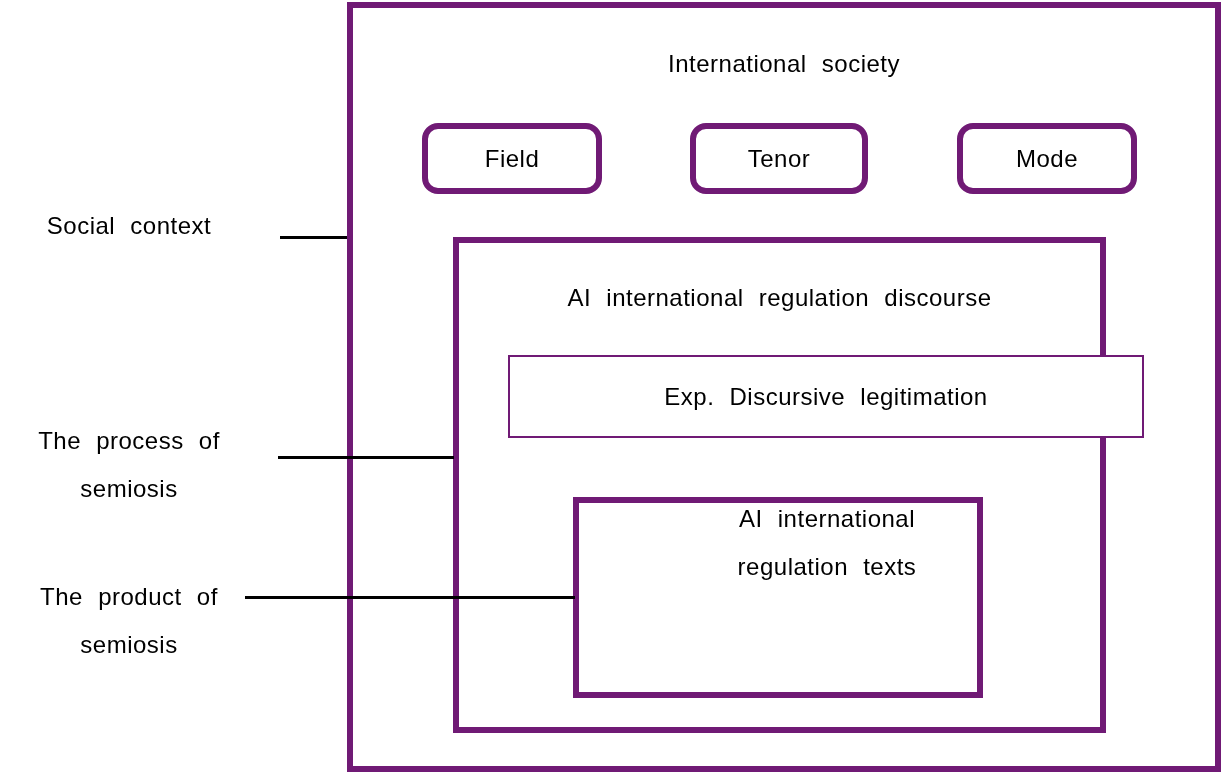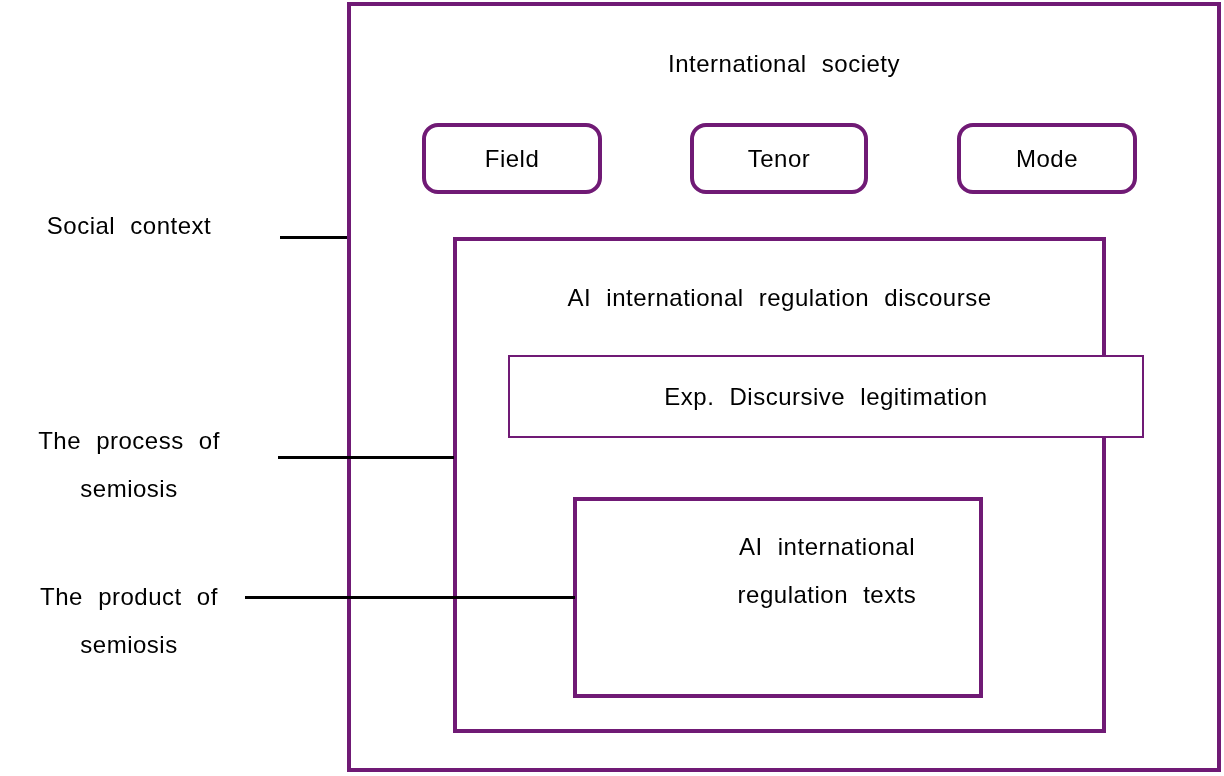--- a/index.html
+++ b/index.html
@@ -11,21 +11,21 @@
     background: #ffffff;
     font-family: "Liberation Sans", sans-serif;
     font-size: 24px;
     color: #000000;
     letter-spacing: 0.5px;
     word-spacing: 8px;
     overflow: hidden;
   }
   .box {
     position: absolute;
-    border: 4px solid #701a75;
+    border: 6px solid #701a75;
     background: #ffffff;
   }
   .flexc {
     display: flex;
     align-items: center;
     justify-content: center;
   }
   .rounded { border-radius: 16px; }
   .txt {
     position: absolute;
@@ -48,21 +48,21 @@
   .tenor-box       { left: 690px; top: 123px; width: 178px; height: 71px; justify-content: center; }
   .mode-box        { left: 957px; top: 123px; width: 180px; height: 71px; }
 
   
   .discourse-box   { left: 453px; top: 237px; width: 653px; height: 496px; }
   .discourse-title { left: 453px; top: 274px; width: 653px; }
   .exp-box         { left: 508px; top: 355px; width: 636px; height: 83px; border-width: 2px; }
 
   
   .texts-box       { left: 573px; top: 497px; width: 410px; height: 201px; }
-  .texts-title     { left: 573px; top: 523px; width: 472px; line-height: 48px; padding-left: 36px; }
+  .texts-title     { left: 573px; top: 495px; width: 472px; line-height: 48px; padding-left: 36px; }
   .metasigns-box   { left: 662px; top: 617px; width: 248px; height: 56px; }
 
   
   .label-social    { left: 0px;   top: 202px; width: 258px; }
   .label-process   { left: 0px;   top: 417px; width: 258px; }
   .label-product   { left: 0px;   top: 573px; width: 258px; }
 
   
   .line-social     { left: 280px; top: 236px; width: 67px; }
   .line-process    { left: 278px; top: 456px; width: 176px; }

